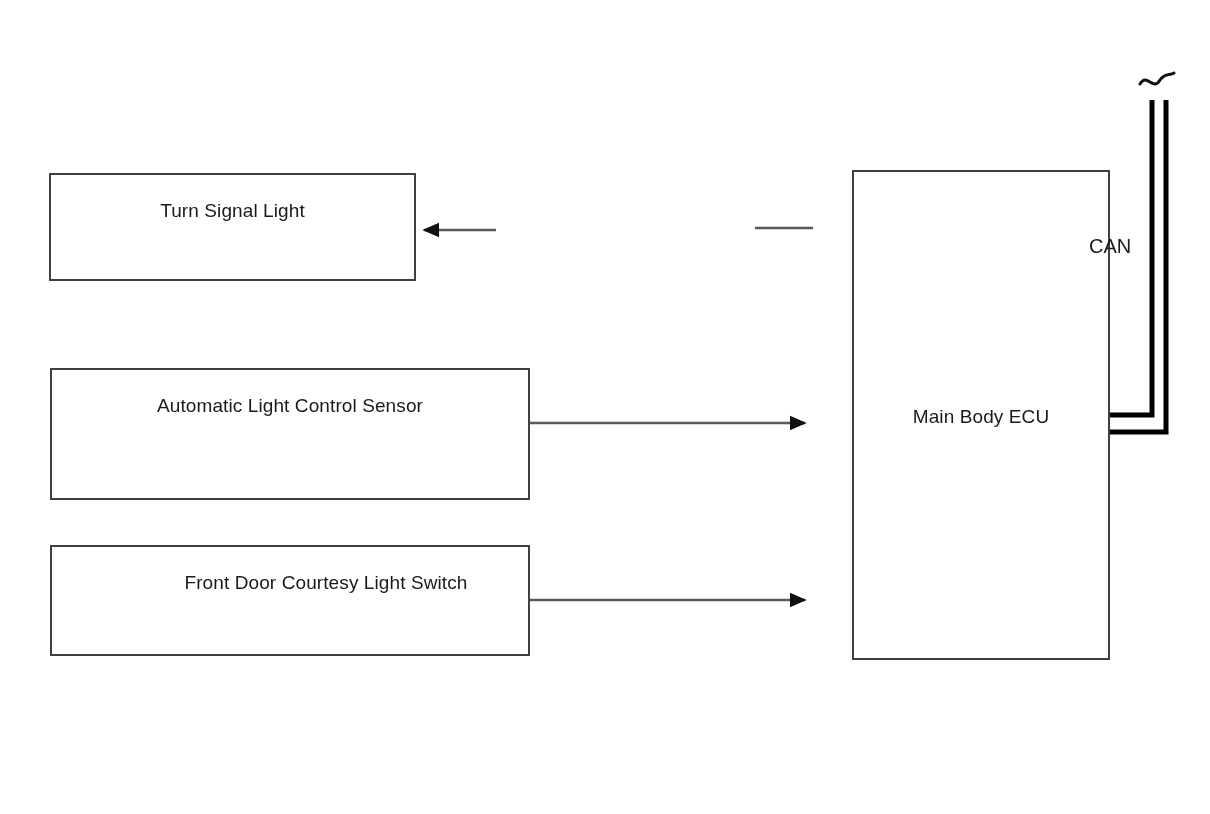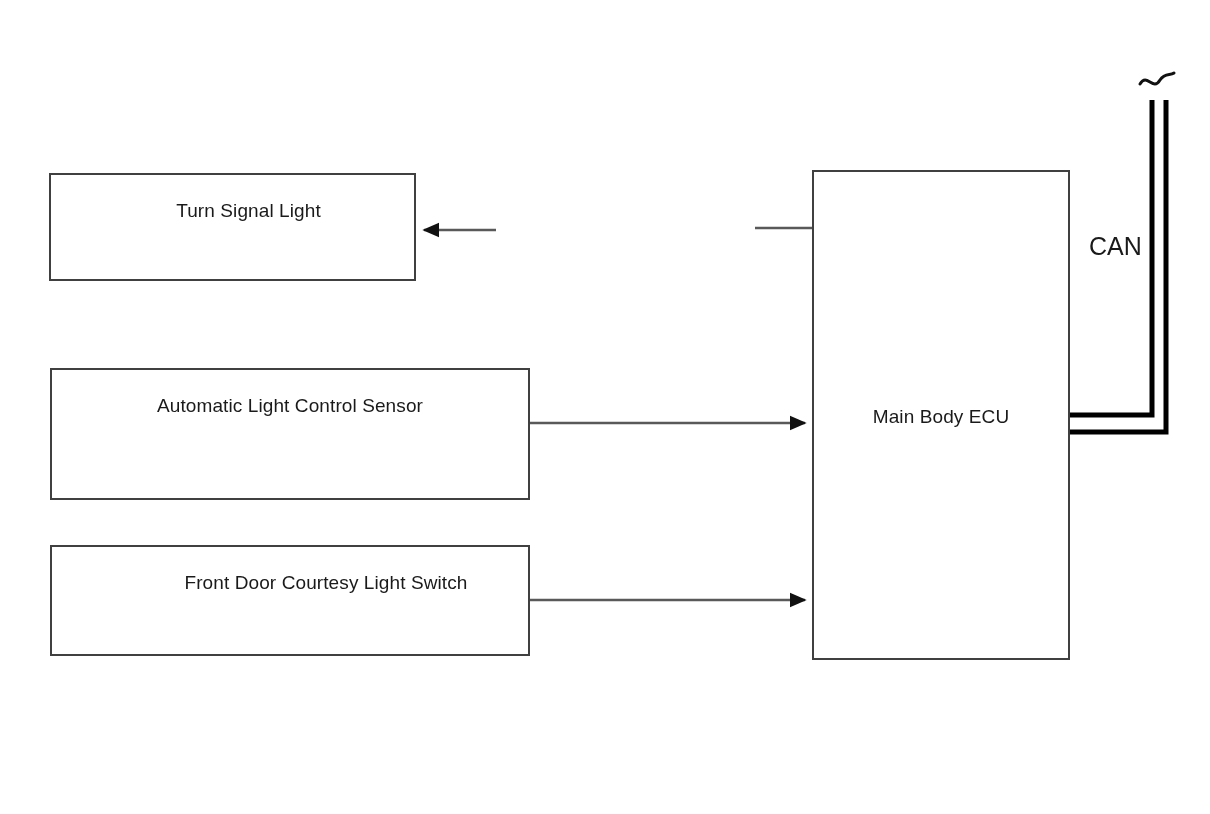--- a/index.html
+++ b/index.html
@@ -41,21 +41,21 @@
     white-space: pre-line;
   }
   .label-centered {
     width: 100%;
     text-align: center;
   }
   .bus-label {
     position: absolute;
     color: #1a1a1a;
     font-family: "Liberation Sans", sans-serif;
-    font-size: 25px;
+    font-size: 20px;
     line-height: 22px;
   }
 </style>
 </head>
 <body>
 
 <div id="canvas">
 
   <svg id="diagram-svg" viewBox="0 0 1210 814" xmlns="http://www.w3.org/2000/svg">
 
@@ -78,31 +78,31 @@
 
     <g>
       <path d="M 1070 415 L 1152 415 L 1152 100" fill="none" stroke="#000000" stroke-width="5"></path>
       <path d="M 1070 432 L 1166 432 L 1166 100" fill="none" stroke="#000000" stroke-width="5"></path>
     </g>
 
     <path d="M 1140 84 C 1147 72, 1153 92, 1160 80 C 1165 72, 1170 76, 1174 73" fill="none" stroke="#111111" stroke-width="3" stroke-linecap="round"></path>
   </svg>
 
   <div class="node-box" style="left:49px; top:173px; width:367px; height:108px;">
-    <div class="node-label label-centered" style="left:16px; top:23px;">Turn Signal Light</div>
+    <div class="node-label label-centered" style="left:0; top:23px;">Turn Signal Light</div>
   </div>
 
 
   <div class="node-box" style="left:50px; top:368px; width:480px; height:132px;">
     <div class="node-label label-centered" style="left:0; top:23px;">Automatic Light Control Sensor</div>
   </div>
 
   <div class="node-box" style="left:50px; top:545px; width:480px; height:111px;">
     <div class="node-label label-centered" style="left:0; top:23px;margin-left:36px;">Front Door Courtesy Light Switch</div>
   </div>
 
-  <div class="node-box" style="left:812px; top:170px; width:258px; height:490px;">
+  <div class="node-box" style="left:852px; top:170px; width:258px; height:490px;">
     <div class="node-label label-centered" style="left:0; top:232px;">Main Body ECU</div>
   </div>
 
   <div class="bus-label" style="left:1089px; top:235px;">CAN</div>
 
 </div>
 
 </body></html>

